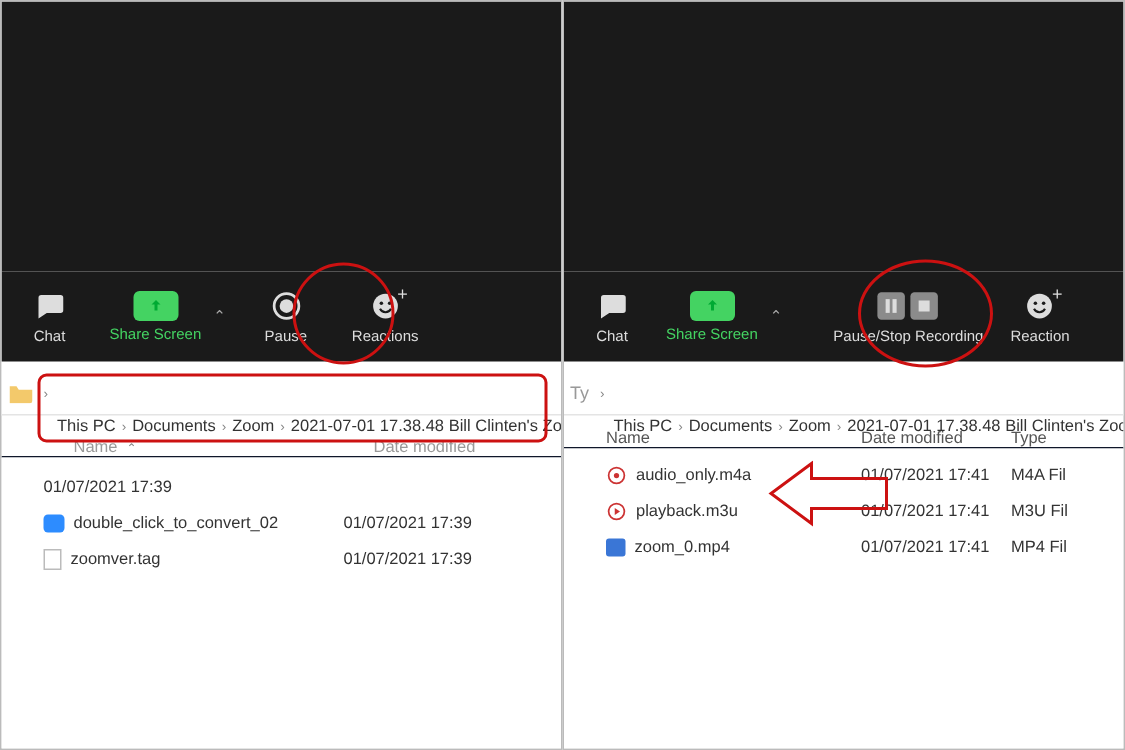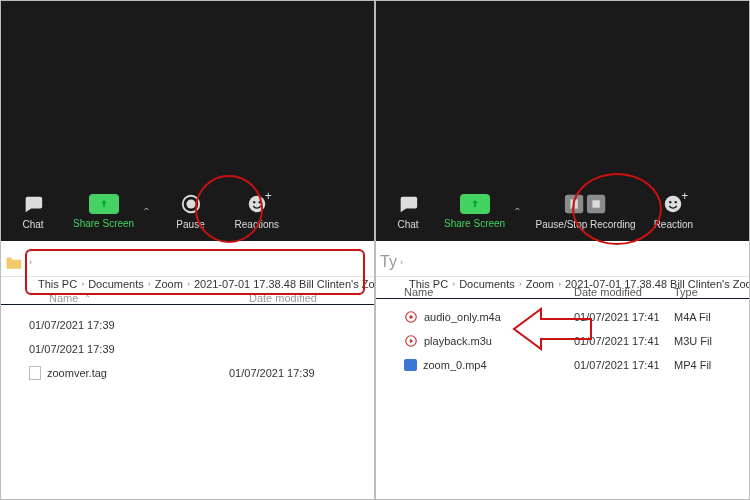--- a/index.html
+++ b/index.html
@@ -27,21 +27,21 @@
   .col-mod { flex: 0 0 100px; }
   .col-type { flex: 0 0 60px; }
   .files { flex:1; background:#fff; font-size:11px; color:#333; }
   .frow { display:flex; align-items:center; height:24px; padding-left: 28px; }
   .frow .col-name { display:flex; align-items:center; gap:6px; }
   .fi { width:14px; height:14px; display:inline-flex; align-items:center; justify-content:center; font-size:11px; }
   .red-box { position:absolute; border:2px solid #c11; border-radius:6px; pointer-events:none; }
   .arrow-annot { position:absolute; pointer-events:none; }
   .chev { font-size:9px; color:#888; padding:0 2px; }
   .sort-caret { font-size:8px; color:#888; }
-  .tiny { font-size:16px; color:#999; }
+  .tiny { font-size:12px; color:#999; }
   .sp { flex:0 0 auto; }
 </style>
 </head>
 <body>
 
 <div class="wrap">
 
   <div class="pane">
     <div class="video"></div>
 
@@ -123,20 +123,24 @@
           <span class="sort-caret">⌃</span>
         </div>
       <div class="col-mod" style="flex:0 0 110px;">Date modified</div>
     </div>
 
     <div class="files" style="padding-top:8px;">
       <div class="frow">
         <div class="col-mod">01/07/2021 17:39</div>
       </div>
       <div class="frow">
+        <div class="col-name">
+          <span class="fi" style="background:#2d8cff;border-radius:3px;width:14px;height:12px;"></span>
+          <span>double_click_to_convert_02</span>
+        </div>
         <div class="col-mod">01/07/2021 17:39</div>
       </div>
       <div class="frow">
         <div class="col-name">
           <span class="fi" style="border:1px solid #bbb;width:12px;height:14px;"></span>
           <span>zoomver.tag</span>
         </div>
         <div class="col-mod">01/07/2021 17:39</div>
       </div>
     </div>
@@ -164,21 +168,21 @@
           <svg viewBox="0 0 24 24" fill="#0a3">
               <path d="M12 4l6 6h-4v8h-4v-8H6z"></path>
             </svg>
         </span>
         <span class="label">Share Screen</span>
       </div>
       <span class="caret">⌃</span>
 
       <div style="width:6px"></div>
 
-      <div class="tbtn" style="min-width:110px;">
+      <div class="tbtn" style="min-width:110px;margin-left:20px;">
         <span class="ic" style="width:46px;">
           <svg viewBox="0 0 48 24" width="46" height="22">
             <rect x="1" y="2" width="20" height="20" rx="3" fill="#8b8b8b"></rect>
             <rect x="7" y="7" width="3" height="10" fill="#ddd"></rect>
             <rect x="12" y="7" width="3" height="10" fill="#ddd"></rect>
             <rect x="25" y="2" width="20" height="20" rx="3" fill="#8b8b8b"></rect>
             <rect x="31" y="8" width="8" height="8" fill="#ddd"></rect>
           </svg>
         </span>
         <span class="label">Pause/Stop Recording</span>

